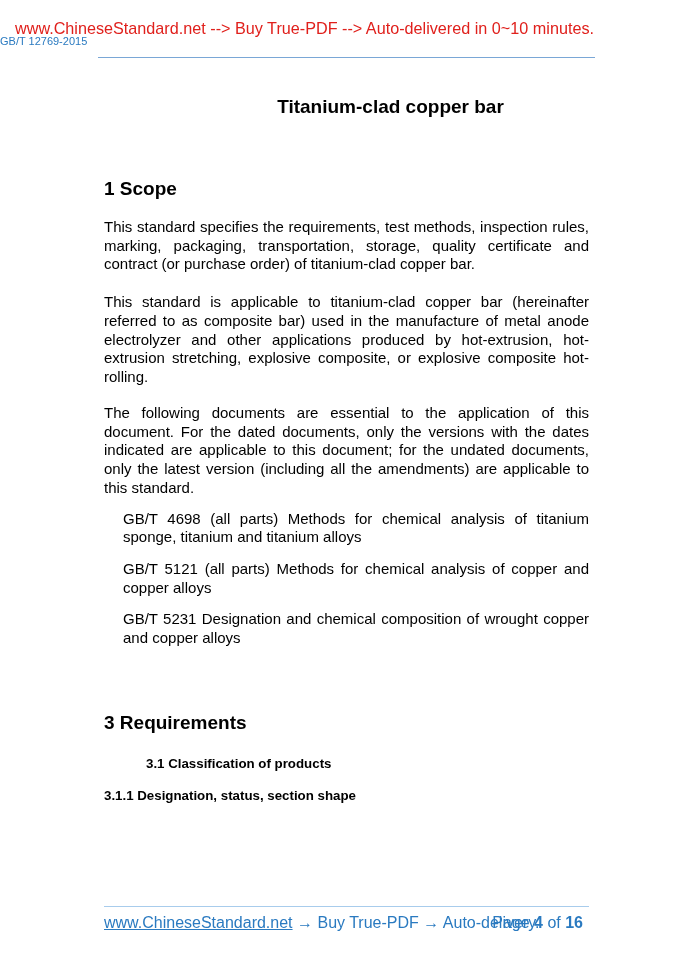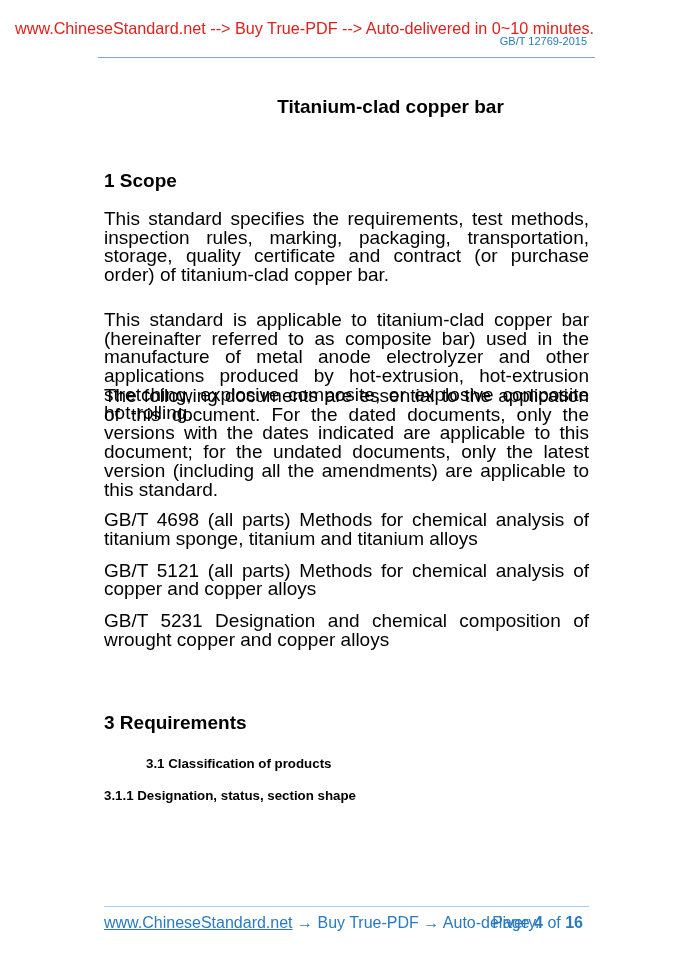--- a/index.html
+++ b/index.html
@@ -1,53 +1,53 @@
 <!DOCTYPE html>
 <html><head>
 <meta charset="utf-8">
 <style>
   html, body { margin: 0; padding: 0; background: #ffffff; }
   body { width: 693px; height: 980px; position: relative; overflow: hidden;
          font-family: "Liberation Sans", sans-serif; color: #000; }
   .banner { position: absolute; top: 18px; left: 0; width: 609px; text-align: center;
             color: #e0201c; font-size: 16.2px; line-height: 20px; white-space: nowrap; }
-  .std-code { position: absolute; top: 35px; left: 0; width: 587px; text-align: right;
+  .std-code { position: absolute; top: 35px; left: 0; width: 587px; text-align: left;
               color: #2a7ac0; font-size: 11px; line-height: 13px; }
   .hr-top { position: absolute; top: 57px; left: 98px; width: 497px; height: 1px; background: #7aa7d6; }
   .title { position: absolute; top: 95px; left: 0; width: 693px; text-align: center;
            font-weight: bold; font-size: 19px; line-height: 24px; padding-left: 44px; }
   .content { position: absolute; left: 104px; width: 485px; }
   h2 { margin: 0; font-size: 19px; font-weight: bold; line-height: 24px; }
   h3 { margin: 0; font-size: 13.3px; font-weight: bold; line-height: 18px; }
-  p  { margin: 0; font-size: 19px; line-height: 18.7px; text-align: justify; }
-  .ref { }
+  p  { margin: 0; font-size: 15px; line-height: 18.7px; text-align: justify; }
+  .ref { margin-left: 19px; }
   .footer-hr { position: absolute; top: 906px; left: 104px; width: 485px; height: 1px; background: #a8ccec; }
   .footer { position: absolute; top: 915px; left: 104px; width: 485px; font-size: 16px;
             line-height: 16px; color: #2a7ac0; }
   .footer a { color: #2a7ac0; text-decoration: underline; }
   .footer .page { position: absolute; right: 6px; top: 0; }
   .footer .page b { font-weight: bold; }
 </style>
 </head>
 <body>
 
 <div class="banner">www.ChineseStandard.net --&gt; Buy True-PDF --&gt; Auto-delivered in 0~10 minutes.</div>
 <div class="std-code">GB/T 12769-2015</div>
 <div class="hr-top"></div>
 
 <div class="title">Titanium-clad copper bar</div>
 
-<div class="content" style="top:169px;">
+<div class="content" style="top:177px;">
   <h2>1 Scope</h2>
   <p style="margin-top:17px;">This standard specifies the requirements, test methods, inspection rules, marking, packaging, transportation, storage, quality certificate and contract (or purchase order) of titanium-clad copper bar.</p>
-  <p style="margin-top:26px;">This standard is applicable to titanium-clad copper bar (hereinafter referred to as composite bar) used in the manufacture of metal anode electrolyzer and other applications produced by hot-extrusion, hot-extrusion stretching, explosive composite, or explosive composite hot-rolling.</p>
+  <p style="margin-top:19px;">This standard is applicable to titanium-clad copper bar (hereinafter referred to as composite bar) used in the manufacture of metal anode electrolyzer and other applications produced by hot-extrusion, hot-extrusion stretching, explosive composite, or explosive composite hot-rolling.</p>
 </div>
 
 <div class="content" style="top:373px;">
-  <p style="margin-top:14px;">The following documents are essential to the application of this document. For the dated documents, only the versions with the dates indicated are applicable to this document; for the undated documents, only the latest version (including all the amendments) are applicable to this standard.</p>
+  <p style="margin-top:31px;">The following documents are essential to the application of this document. For the dated documents, only the versions with the dates indicated are applicable to this document; for the undated documents, only the latest version (including all the amendments) are applicable to this standard.</p>
   <p class="ref" style="margin-top:12px;">GB/T 4698 (all parts) Methods for chemical analysis of titanium sponge, titanium and titanium alloys</p>
   <p class="ref" style="margin-top:13px;">GB/T 5121 (all parts) Methods for chemical analysis of copper and copper alloys</p>
   <p class="ref" style="margin-top:13px;">GB/T 5231 Designation and chemical composition of wrought copper and copper alloys</p>
 </div>
 
 <div class="content" style="top:711px;">
   <h2>3 Requirements</h2>
   <h3 style="margin-top:20px;margin-left:42px;">3.1 Classification of products</h3>
   <h3 style="margin-top:14px;">3.1.1 Designation, status, section shape</h3>
 </div>

